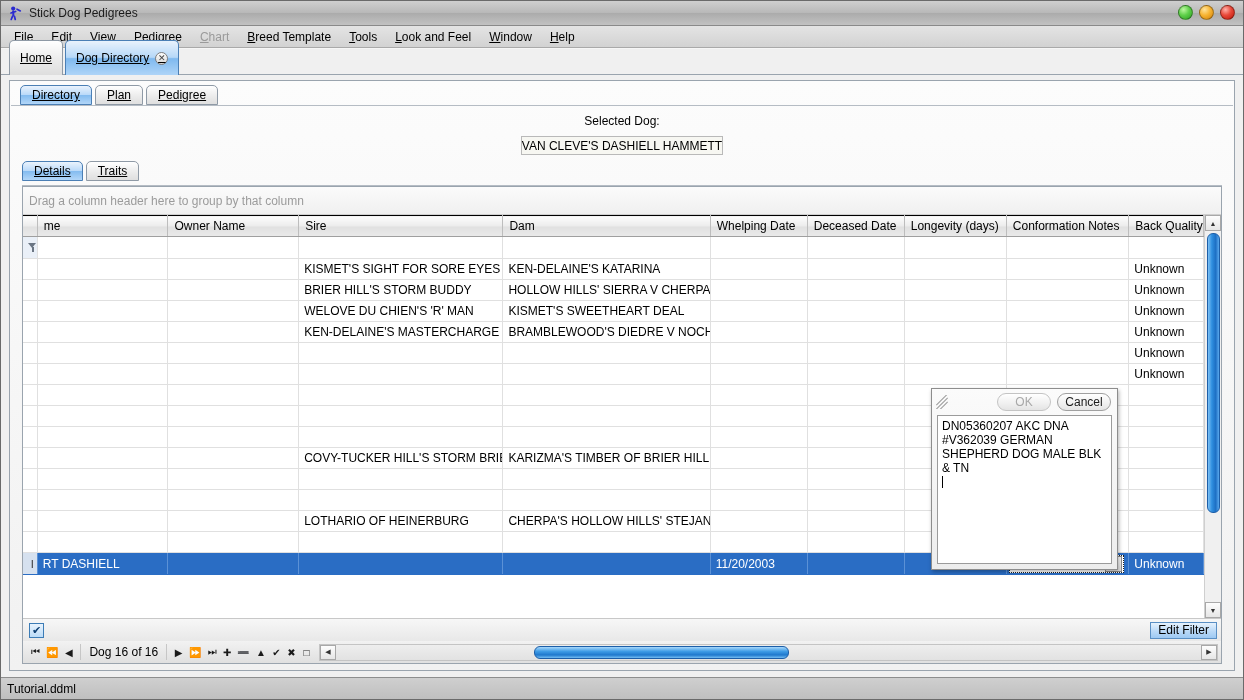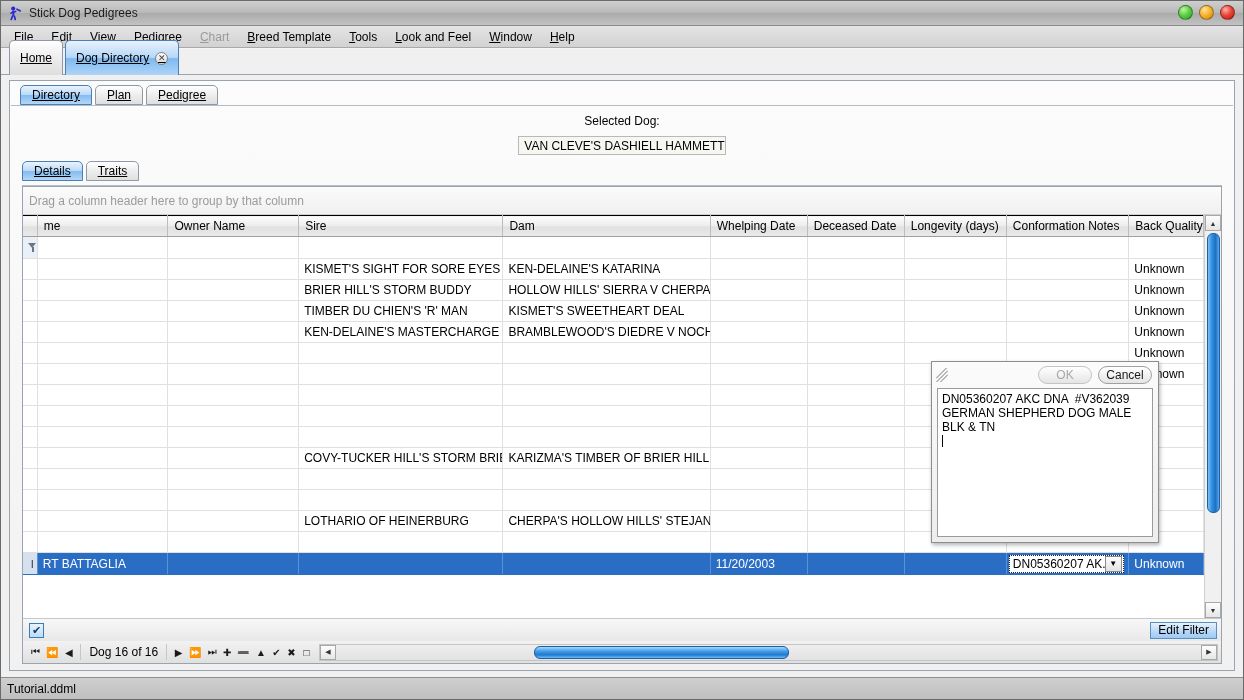--- a/index.html
+++ b/index.html
@@ -143,21 +143,20 @@
     padding: 8px 12px 6px 12px;
     gap: 8px;
     flex-direction: column;
   }
   .selected-dog-label { font-size: 12px; color: #000; white-space: nowrap; }
   .selected-dog-field {
     flex: 1 1 auto; height: 19px;
     border: 1px solid #b9b9b9;
     background: #f7f7f2;
     display: flex; align-items: center;
-    padding-left: 5px;
     font-size: 12px; color: #000;
   }
 
   .detail-tabbar {
     height: 24px; flex: 0 0 24px;
     padding: 0 0 0 12px;
     display: flex; gap: 3px;
   }
 
   
@@ -598,21 +597,21 @@
                     <td></td>
                     <td></td>
                     <td></td>
                     <td></td>
                     <td>Unknown</td>
                   </tr>
                   <tr>
                     <td class="indicator-cell"></td>
                     <td></td>
                     <td></td>
-                    <td>TIMBER DU CHIEN'S 'R' MAN</td>
+                    <td>WELOVE DU CHIEN'S 'R' MAN</td>
                     <td>KISMET'S SWEETHEART DEAL</td>
                     <td></td>
                     <td></td>
                     <td></td>
                     <td></td>
                     <td>Unknown</td>
                   </tr>
                   <tr>
                     <td class="indicator-cell"></td>
                     <td></td>
@@ -740,21 +739,21 @@
                     <td></td>
                     <td></td>
                     <td></td>
                     <td></td>
                     <td></td>
                     <td></td>
                     <td></td>
                   </tr>
                   <tr class="selected-row">
                     <td class="indicator-cell"><span class="caret-cursor">I</span></td>
-                    <td>RT BATTAGLIA</td>
+                    <td>RT DASHIELL</td>
                     <td></td>
                     <td></td>
                     <td></td>
                     <td>11/20/2003</td>
                     <td></td>
                     <td></td>
                     <td style="padding: 0px 0px 0px 2px;"><span class="combo-editor">
                         <span class="combo-text">DN05360207 AK...</span>
                         <span class="combo-btn">▼</span>
                       </span></td>
@@ -796,21 +795,21 @@
             <div class="hscroll">
               <div class="hscroll-arrow">◀</div>
               <div class="htrack">
                 <div class="hthumb" style="left:198px; width:255px; top:1px;"></div>
               </div>
               <div class="hscroll-arrow">▶</div>
             </div>
           </div>
         </div>
 
-        <div class="memo-popup" style="left:908px; top:174px; width:228px; height:182px;">
+        <div class="memo-popup" style="left:908px; top:201px; width:187px; height:182px;">
           <div class="memo-header">
             <div class="memo-grip">
               <span style="top:4px"></span>
                 <span style="top:8px"></span>
                 <span style="top:12px"></span>
             </div>
             <div class="memo-btn disabled ok">OK</div>
             <div class="memo-btn">Cancel</div>
           </div>
           <div class="memo-body"><span>DN05360207 AKC DNA  #V362039 GERMAN SHEPHERD DOG MALE BLK &amp; TN</span><br><span class="memo-caret"></span></div>

